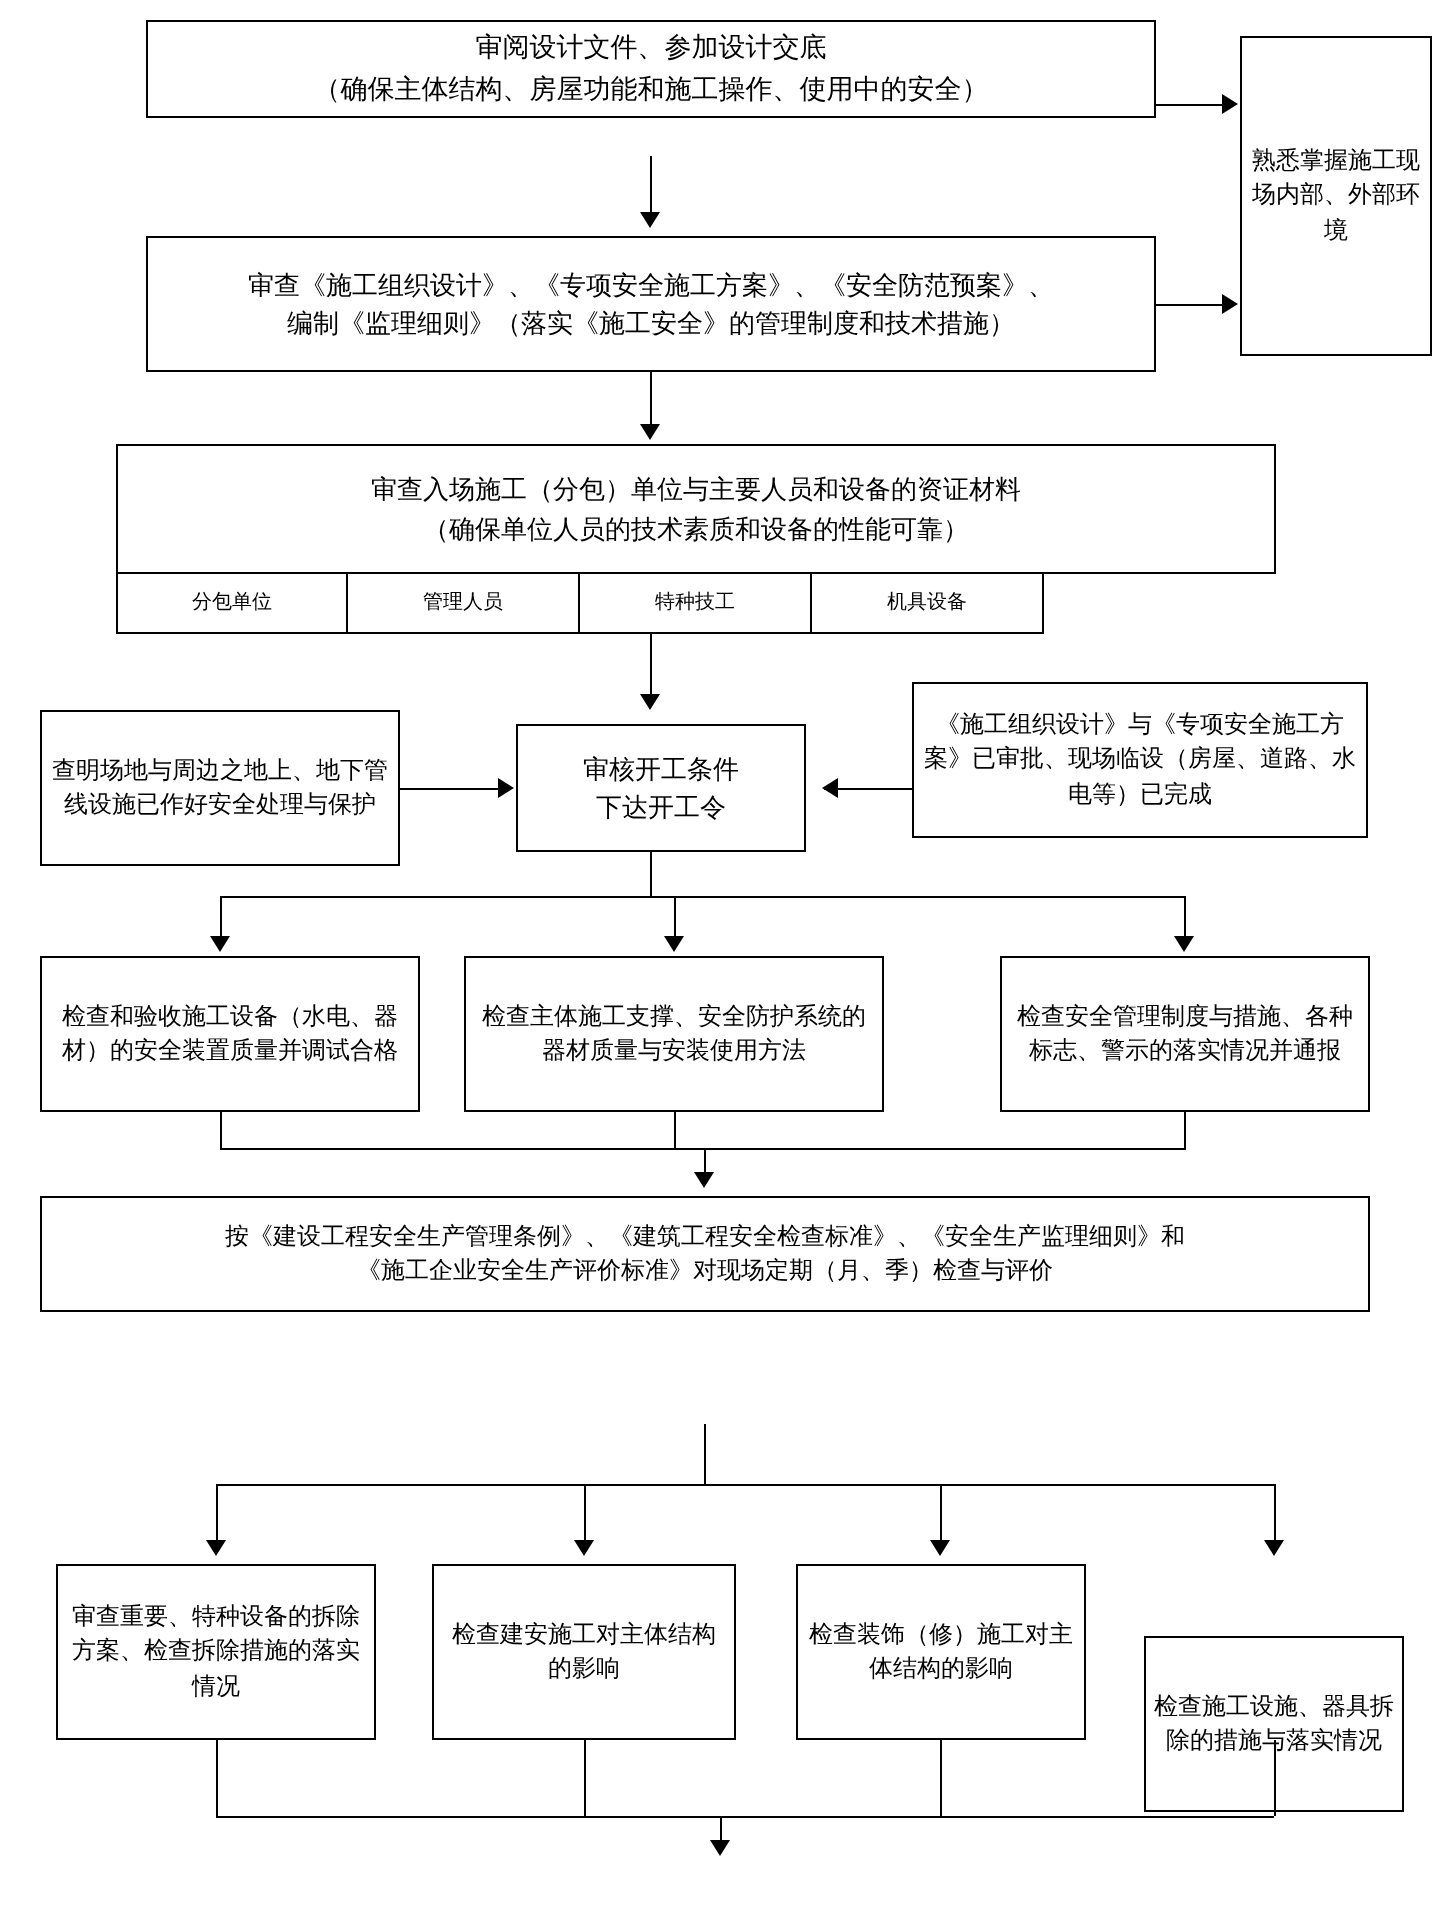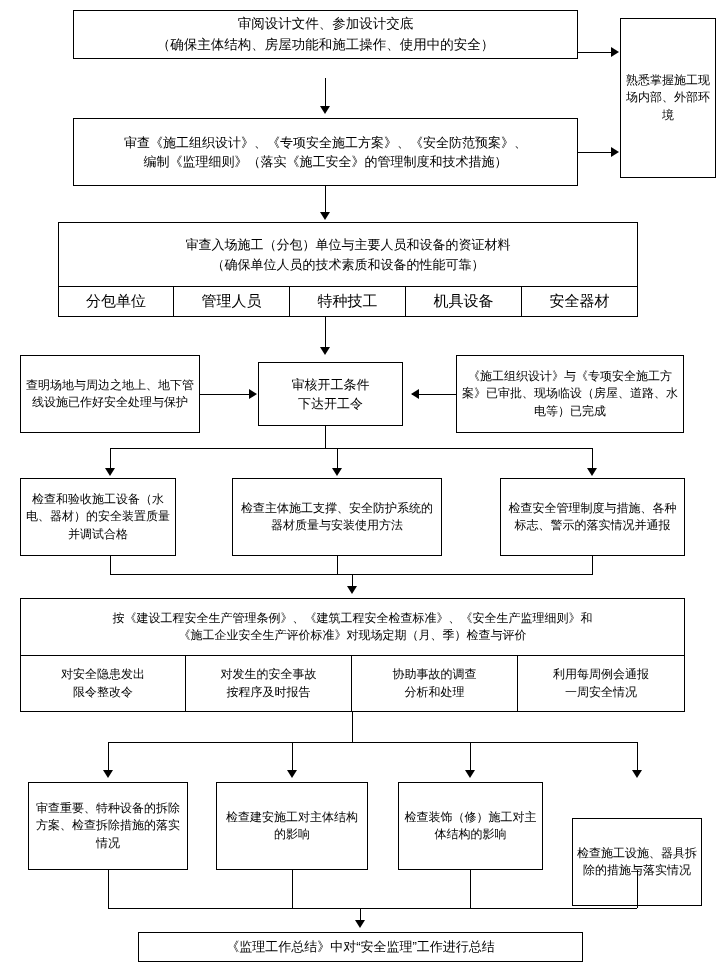--- a/index.html
+++ b/index.html
@@ -19,21 +19,21 @@
     box-sizing:border-box;
     display:flex;
     align-items:center;
     justify-content:center;
     text-align:center;
     font-size:13px;
     line-height:1.5;
     padding:2px 4px;
     white-space:pre-line;
   }
-  .box.small{font-size:15px;}
+  .box.small{font-size:10px;}
   .box.tiny{font-size:12px;line-height:1.45;}
   .hdr{font-size:13.5px;}
   .line{position:absolute;background:#000;}
   .hline{height:1px;}
   .vline{width:1px;}
   .arrow-down{
     position:absolute;width:0;height:0;
     border-left:5px solid transparent;
     border-right:5px solid transparent;
     border-top:8px solid #000;
@@ -76,68 +76,57 @@
   <div class="arrow-right" style="left:611px;top:147px;"></div>
 
   <div class="box" style="left:58px;top:222px;width:580px;height:65px;">审查入场施工（分包）单位与主要人员和设备的资证材料
 （确保单位人员的技术素质和设备的性能可靠）</div>
 
   <div class="cellrow" style="left:58px;top:287px;">
     <div class="box small" style="width:116px;height:30px;border-top:none;">分包单位</div>
     <div class="box small" style="width:116px;height:30px;border-top:none;border-left:none;">管理人员</div>
     <div class="box small" style="width:116px;height:30px;border-top:none;border-left:none;">特种技工</div>
     <div class="box small" style="width:116px;height:30px;border-top:none;border-left:none;">机具设备</div>
-    <div class="box small" style="width:116px;height:30px;border-top:none;border-left:none;">安全器材</div>
   </div>
 
   <div class="line vline" style="left:325px;top:186px;height:28px;"></div>
   <div class="arrow-down" style="left:320px;top:212px;"></div>
 
   <div class="box tiny" style="left:20px;top:355px;width:180px;height:78px;text-align:center;">查明场地与周边之地上、地下管线设施已作好安全处理与保护</div>
 
   <div class="box" style="left:258px;top:362px;width:145px;height:64px;">审核开工条件
 下达开工令</div>
 
-  <div class="box tiny" style="left:456px;top:355px;width:228px;height:78px;">《施工组织设计》与《专项安全施工方案》已审批、现场临设（房屋、道路、水电等）已完成</div>
+  <div class="box tiny" style="left:456px;top:341px;width:228px;height:78px;">《施工组织设计》与《专项安全施工方案》已审批、现场临设（房屋、道路、水电等）已完成</div>
 
   <div class="line vline" style="left:325px;top:317px;height:32px;"></div>
   <div class="arrow-down" style="left:320px;top:347px;"></div>
 
   <div class="line hline" style="left:200px;top:394px;width:50px;"></div>
   <div class="arrow-right" style="left:249px;top:389px;"></div>
 
   <div class="line hline" style="left:412px;top:394px;width:44px;"></div>
   <div class="arrow-left" style="left:411px;top:389px;"></div>
 
-  <div class="box tiny" style="left:20px;top:478px;width:156px;height:78px;">检查和验收施工设备（水电、器材）的安全装置质量并调试合格</div>
+  <div class="box tiny" style="left:20px;top:478px;width:190px;height:78px;">检查和验收施工设备（水电、器材）的安全装置质量并调试合格</div>
   <div class="box tiny" style="left:232px;top:478px;width:210px;height:78px;">检查主体施工支撑、安全防护系统的器材质量与安装使用方法</div>
   <div class="box tiny" style="left:500px;top:478px;width:185px;height:78px;">检查安全管理制度与措施、各种标志、警示的落实情况并通报</div>
 
   <div class="line vline" style="left:325px;top:426px;height:22px;"></div>
   <div class="line hline" style="left:110px;top:448px;width:483px;"></div>
   <div class="line vline" style="left:110px;top:448px;height:22px;"></div>
   <div class="arrow-down" style="left:105px;top:468px;"></div>
   <div class="line vline" style="left:337px;top:448px;height:22px;"></div>
   <div class="arrow-down" style="left:332px;top:468px;"></div>
   <div class="line vline" style="left:592px;top:448px;height:22px;"></div>
   <div class="arrow-down" style="left:587px;top:468px;"></div>
 
   <div class="box tiny" style="left:20px;top:598px;width:665px;height:58px;">按《建设工程安全生产管理条例》、《建筑工程安全检查标准》、《安全生产监理细则》和
 《施工企业安全生产评价标准》对现场定期（月、季）检查与评价</div>
 
-  <div class="cellrow" style="left:20px;top:656px;">
-    <div class="box tiny" style="width:166px;height:56px;border-top:none;">对安全隐患发出
-限令整改令</div>
-    <div class="box tiny" style="width:166px;height:56px;border-top:none;border-left:none;">对发生的安全事故
-按程序及时报告</div>
-    <div class="box tiny" style="width:166px;height:56px;border-top:none;border-left:none;">协助事故的调查
-分析和处理</div>
-    <div class="box tiny" style="width:167px;height:56px;border-top:none;border-left:none;">利用每周例会通报
-一周安全情况</div>
-  </div>
 
   <div class="line vline" style="left:110px;top:556px;height:18px;"></div>
   <div class="line vline" style="left:337px;top:556px;height:18px;"></div>
   <div class="line vline" style="left:592px;top:556px;height:18px;"></div>
   <div class="line hline" style="left:110px;top:574px;width:483px;"></div>
   <div class="line vline" style="left:352px;top:574px;height:14px;"></div>
   <div class="arrow-down" style="left:347px;top:586px;"></div>
 
   <div class="box tiny" style="left:28px;top:782px;width:160px;height:88px;">审查重要、特种设备的拆除方案、检查拆除措施的落实情况</div>
   <div class="box tiny" style="left:216px;top:782px;width:152px;height:88px;">检查建安施工对主体结构的影响</div>
@@ -148,21 +137,20 @@
   <div class="line hline" style="left:108px;top:742px;width:529px;"></div>
   <div class="line vline" style="left:108px;top:742px;height:30px;"></div>
   <div class="arrow-down" style="left:103px;top:770px;"></div>
   <div class="line vline" style="left:292px;top:742px;height:30px;"></div>
   <div class="arrow-down" style="left:287px;top:770px;"></div>
   <div class="line vline" style="left:470px;top:742px;height:30px;"></div>
   <div class="arrow-down" style="left:465px;top:770px;"></div>
   <div class="line vline" style="left:637px;top:742px;height:30px;"></div>
   <div class="arrow-down" style="left:632px;top:770px;"></div>
 
-  <div class="box" style="left:138px;top:932px;width:445px;height:30px;">《监理工作总结》中对“安全监理”工作进行总结</div>
 
   <div class="line vline" style="left:108px;top:870px;height:38px;"></div>
   <div class="line vline" style="left:292px;top:870px;height:38px;"></div>
   <div class="line vline" style="left:470px;top:870px;height:38px;"></div>
   <div class="line vline" style="left:637px;top:870px;height:38px;"></div>
   <div class="line hline" style="left:108px;top:908px;width:529px;"></div>
   <div class="line vline" style="left:360px;top:908px;height:14px;"></div>
   <div class="arrow-down" style="left:355px;top:920px;"></div>
 
 </div>

